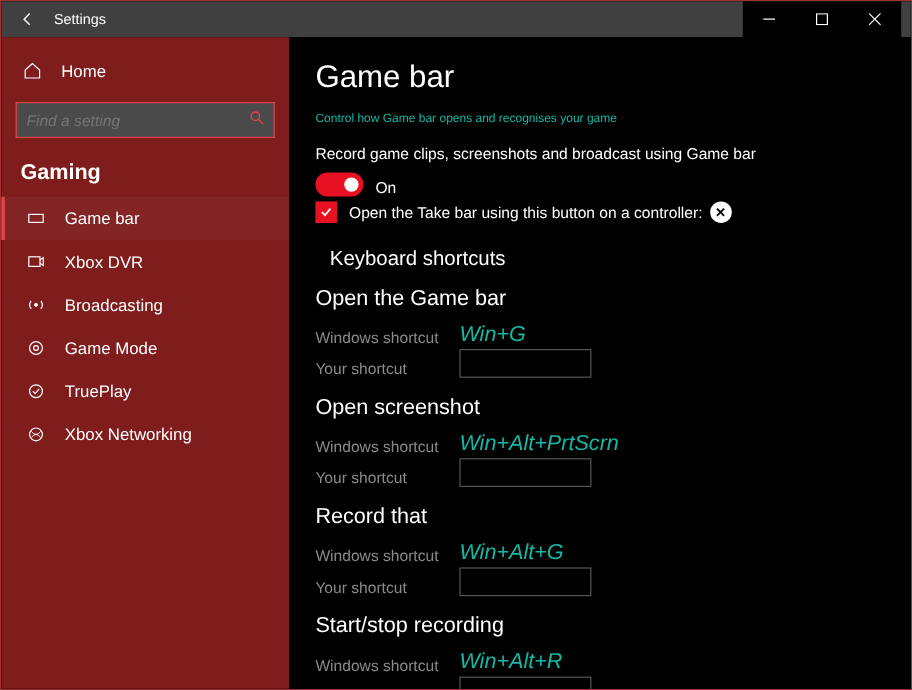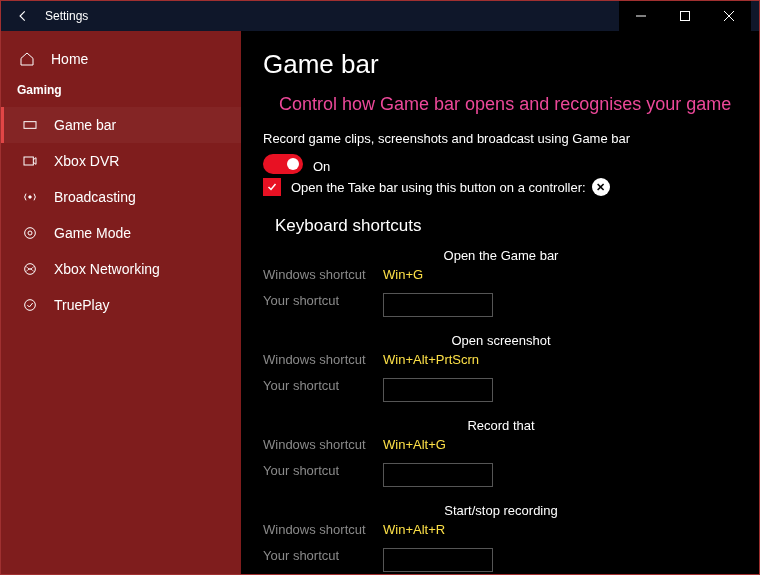--- a/index.html
+++ b/index.html
@@ -12,21 +12,21 @@
     overflow: hidden;
     border: 1px solid #a03030;
   }
   .window {
     display: flex;
     flex-direction: column;
     height: 100%;
   }
   .titlebar {
     height: 30px;
-    background: #0f172a;
+    background: #404040;
     display: flex;
     align-items: center;
     padding: 0 8px;
     font-size: 12px;
     color: #fff;
   }
   .titlebar .back {
     width: 28px;
     height: 28px;
     display: flex;
@@ -96,21 +96,21 @@
   }
   .search-wrap { position: relative; }
   .search-icon {
     position: absolute;
     right: 8px; top: 6px;
     color: #e14646;
     pointer-events: none;
   }
   .section-title {
     padding: 6px 16px 10px 16px;
-    font-size: 12px;
+    font-size: 18px;
     font-weight: 600;
     color: #fff;
   }
   .sidebar-item { border-left: 3px solid transparent; }
   .sidebar-item.active {
     border-left: 3px solid #e14646;
     background: rgba(255,255,255,0.04);
   }
   .sidebar-item .label { font-size: 14px; }
   .main {
@@ -119,24 +119,23 @@
     padding: 18px 20px 0 22px;
     overflow-y: auto;
     font-size: 13px;
   }
   .page-title {
     font-size: 26px;
     font-weight: 300;
     margin-bottom: 14px;
   }
   .subtitle {
-    font-size: 18px;
-    color: #ec4899;
+    font-size: 10px;
+    color: #14b8a6;
     margin-bottom: 16px;
-    margin-left: 16px;
   }
   .setting-label {
     font-size: 13px;
     margin-bottom: 8px;
   }
   .toggle-row {
     display: flex;
     align-items: flex-end;
     margin-bottom: 4px;
   }
@@ -185,34 +184,35 @@
     font-size: 11px;
     color: #000;
     font-weight: bold;
   }
   .section-h2 {
     font-size: 17px;
     font-weight: 400;
     margin: 10px 0 12px 12px;
   }
   .shortcut-block { margin-bottom: 14px; }
-  .shortcut-title { font-size: 13px; color: #fff; margin-bottom: 4px; text-align: center; }
+  .shortcut-title { font-size: 18px; color: #fff; margin-bottom: 4px; }
   .shortcut-row {
     display: flex;
-    align-items: flex-start;
+    align-items: flex-end;
     height: 26px;
   }
   .shortcut-row .lbl {
     width: 120px;
     color: #8a8a8a;
     font-size: 13px;
   }
   .shortcut-row .val {
-    color: #fde047;
-    font-size: 13px;
+    color: #14b8a6;
+    font-size: 18px;
+    font-style: italic;
   }
   .shortcut-input {
     width: 110px;
     height: 24px;
     background: #000;
     border: 1px solid #555;
     outline: none;
     color: #fff;
     padding: 0 6px;
   }
@@ -254,20 +254,29 @@
     <div class="sidebar">
       <div class="home-row">
         <span class="icon">
           <svg width="16" height="16" viewBox="0 0 24 24">
               <path d="M3 11 L12 3 L21 11 V21 H3 Z" stroke-width="1.5"></path>
             </svg>
         </span>
         <span>Home</span>
       </div>
 
+      <div class="search-wrap">
+        <input class="search" type="text" placeholder="Find a setting" style="">
+        <span class="search-icon">
+          <svg width="14" height="14" viewBox="0 0 24 24">
+              <circle cx="10" cy="10" r="6" stroke="#e14646" stroke-width="2" fill="none"></circle>
+              <line x1="15" y1="15" x2="21" y2="21" stroke="#e14646" stroke-width="2"></line>
+            </svg>
+        </span>
+      </div>
 
       <div class="section-title">Gaming</div>
 
       <div class="sidebar-item active">
         <span class="icon">
           <svg width="16" height="16" viewBox="0 0 24 24">
               <rect x="3" y="7" width="18" height="10" stroke-width="1.5"></rect>
             </svg>
         </span>
         <span class="label">Game bar</span>
@@ -296,33 +305,33 @@
               <circle cx="12" cy="12" r="8" stroke-width="1.5"></circle>
               <circle cx="12" cy="12" r="3" stroke-width="1.5"></circle>
             </svg>
         </span>
         <span class="label">Game Mode</span>
       </div>
       <div class="sidebar-item">
         <span class="icon">
           <svg width="16" height="16" viewBox="0 0 24 24">
               <circle cx="12" cy="12" r="8" stroke-width="1.5"></circle>
+              <path d="M8 12 L11 15 L16 9" stroke-width="1.5"></path>
+            </svg>
+        </span>
+        <span class="label">TruePlay</span>
+      </div>
+      <div class="sidebar-item">
+        <span class="icon">
+          <svg width="16" height="16" viewBox="0 0 24 24">
+              <circle cx="12" cy="12" r="8" stroke-width="1.5"></circle>
               <path d="M6 8 Q12 16 18 8 M6 16 Q12 8 18 16" stroke-width="1.2"></path>
             </svg>
         </span>
         <span class="label">Xbox Networking</span>
-      </div>
-      <div class="sidebar-item">
-        <span class="icon">
-          <svg width="16" height="16" viewBox="0 0 24 24">
-              <circle cx="12" cy="12" r="8" stroke-width="1.5"></circle>
-              <path d="M8 12 L11 15 L16 9" stroke-width="1.5"></path>
-            </svg>
-        </span>
-        <span class="label">TruePlay</span>
       </div>
     </div>
 
     <div class="main">
       <h1 class="page-title">Game bar</h1>
       <div class="subtitle">Control how Game bar opens and recognises your game</div>
 
       <div class="setting-label">Record game clips, screenshots and broadcast using Game bar</div>
       <div class="toggle-row">
         <div class="toggle"></div>

